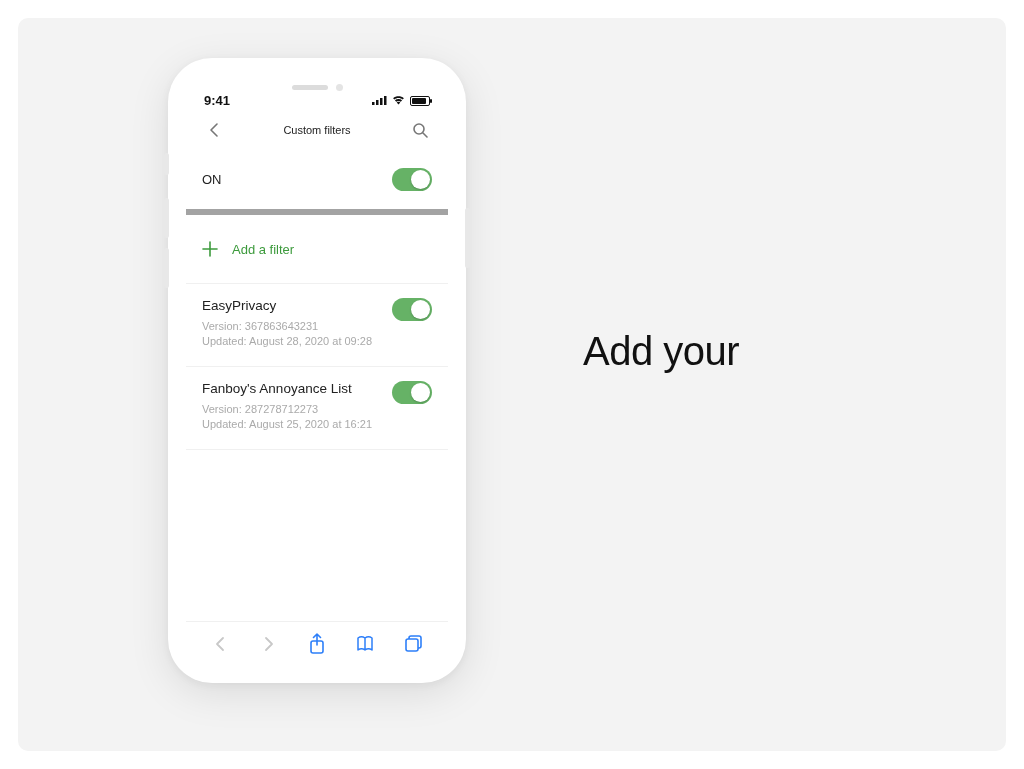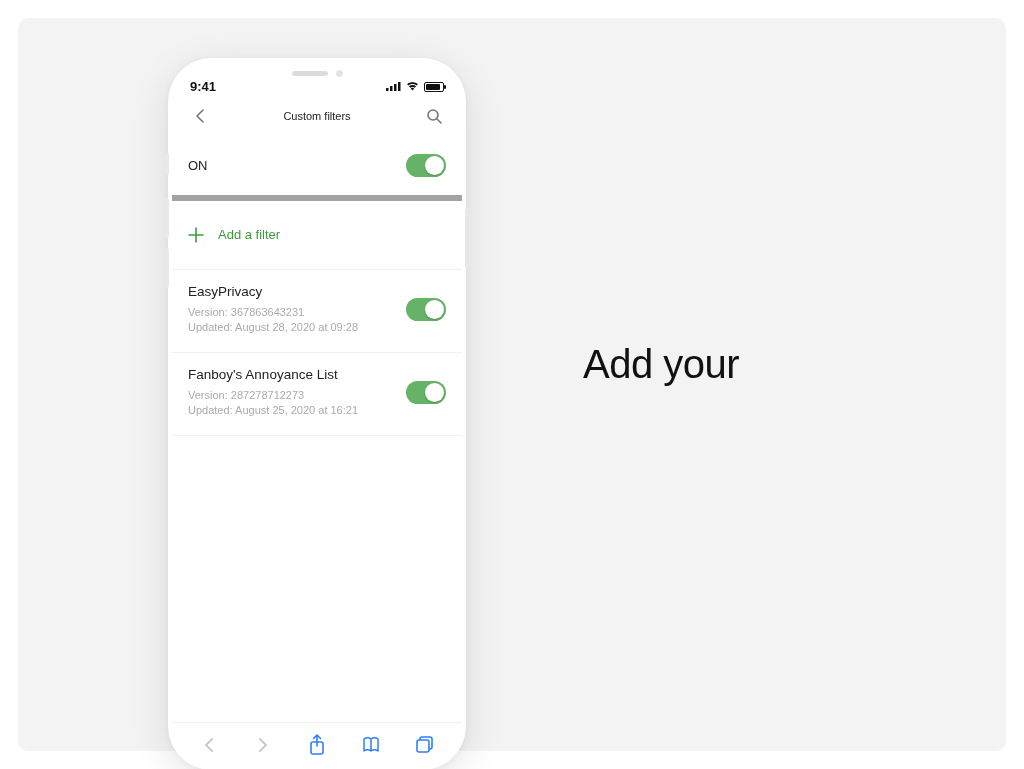--- a/index.html
+++ b/index.html
@@ -18,25 +18,25 @@
     border-radius: 10px;
     position: relative;
     display: flex;
     align-items: center;
   }
   .phone {
     position: absolute;
     left: 150px;
     top: 40px;
     width: 298px;
-    height: 712px;
+    height: 625px;
     background: #fff;
     border-radius: 44px;
     box-shadow: 0 10px 40px rgba(0,0,0,0.10), 0 2px 8px rgba(0,0,0,0.05);
-    padding: 4px;
+    padding: 18px;
   }
   .side-btn {
     position: absolute;
     background: #e8e8e8;
     border-radius: 3px;
   }
   .side-btn.s1 { left: -4px; top: 95px;  width: 5px; height: 22px; }
   .side-btn.s2 { left: -4px; top: 140px; width: 5px; height: 40px; }
   .side-btn.s3 { left: -4px; top: 190px; width: 5px; height: 40px; }
   .side-btn.s4 { right: -4px; top: 150px; width: 5px; height: 60px; }
@@ -167,39 +167,39 @@
     right: 2px;
     top: 2px;
     width: 19px;
     height: 19px;
     background: #fff;
     border-radius: 50%;
     box-shadow: 0 1px 2px rgba(0,0,0,0.2);
   }
   .add-row {
     display: flex;
+    align-items: center;
     gap: 14px;
     padding: 26px 16px;
     border-bottom: 1px solid #f0f0f0;
     color: #3c9a3c;
     font-size: 13px;
     font-weight: 500;
   }
   .plus-icon {
     width: 16px;
     height: 16px;
     color: #3c9a3c;
   }
   .filter-row {
     padding: 14px 16px 16px 16px;
     border-bottom: 1px solid #f0f0f0;
     display: flex;
     justify-content: space-between;
     gap: 8px;
-    align-items: center;
   }
   .filter-text { flex: 1; min-width: 0; }
   .filter-name {
     font-size: 13.5px;
     color: #222;
     margin-bottom: 6px;
   }
   .filter-meta {
     font-size: 11px;
     color: #aaa;
@@ -214,21 +214,21 @@
     justify-content: space-around;
     padding: 0 10px;
     color: #2d7ff9;
   }
   .bottom-bar .navarrow { color: #c8c8c8; }
   .bb-icon { width: 22px; height: 22px; display:flex; align-items:center; justify-content:center; }
 
   .headline {
     position: absolute;
     left: 565px;
-    top: 322px;
+    top: 309px;
     font-size: 40px;
     line-height: 1.2;
     color: #111;
     font-weight: 400;
     letter-spacing: -0.5px;
   }
 </style>
 </head>
 <body>
 

